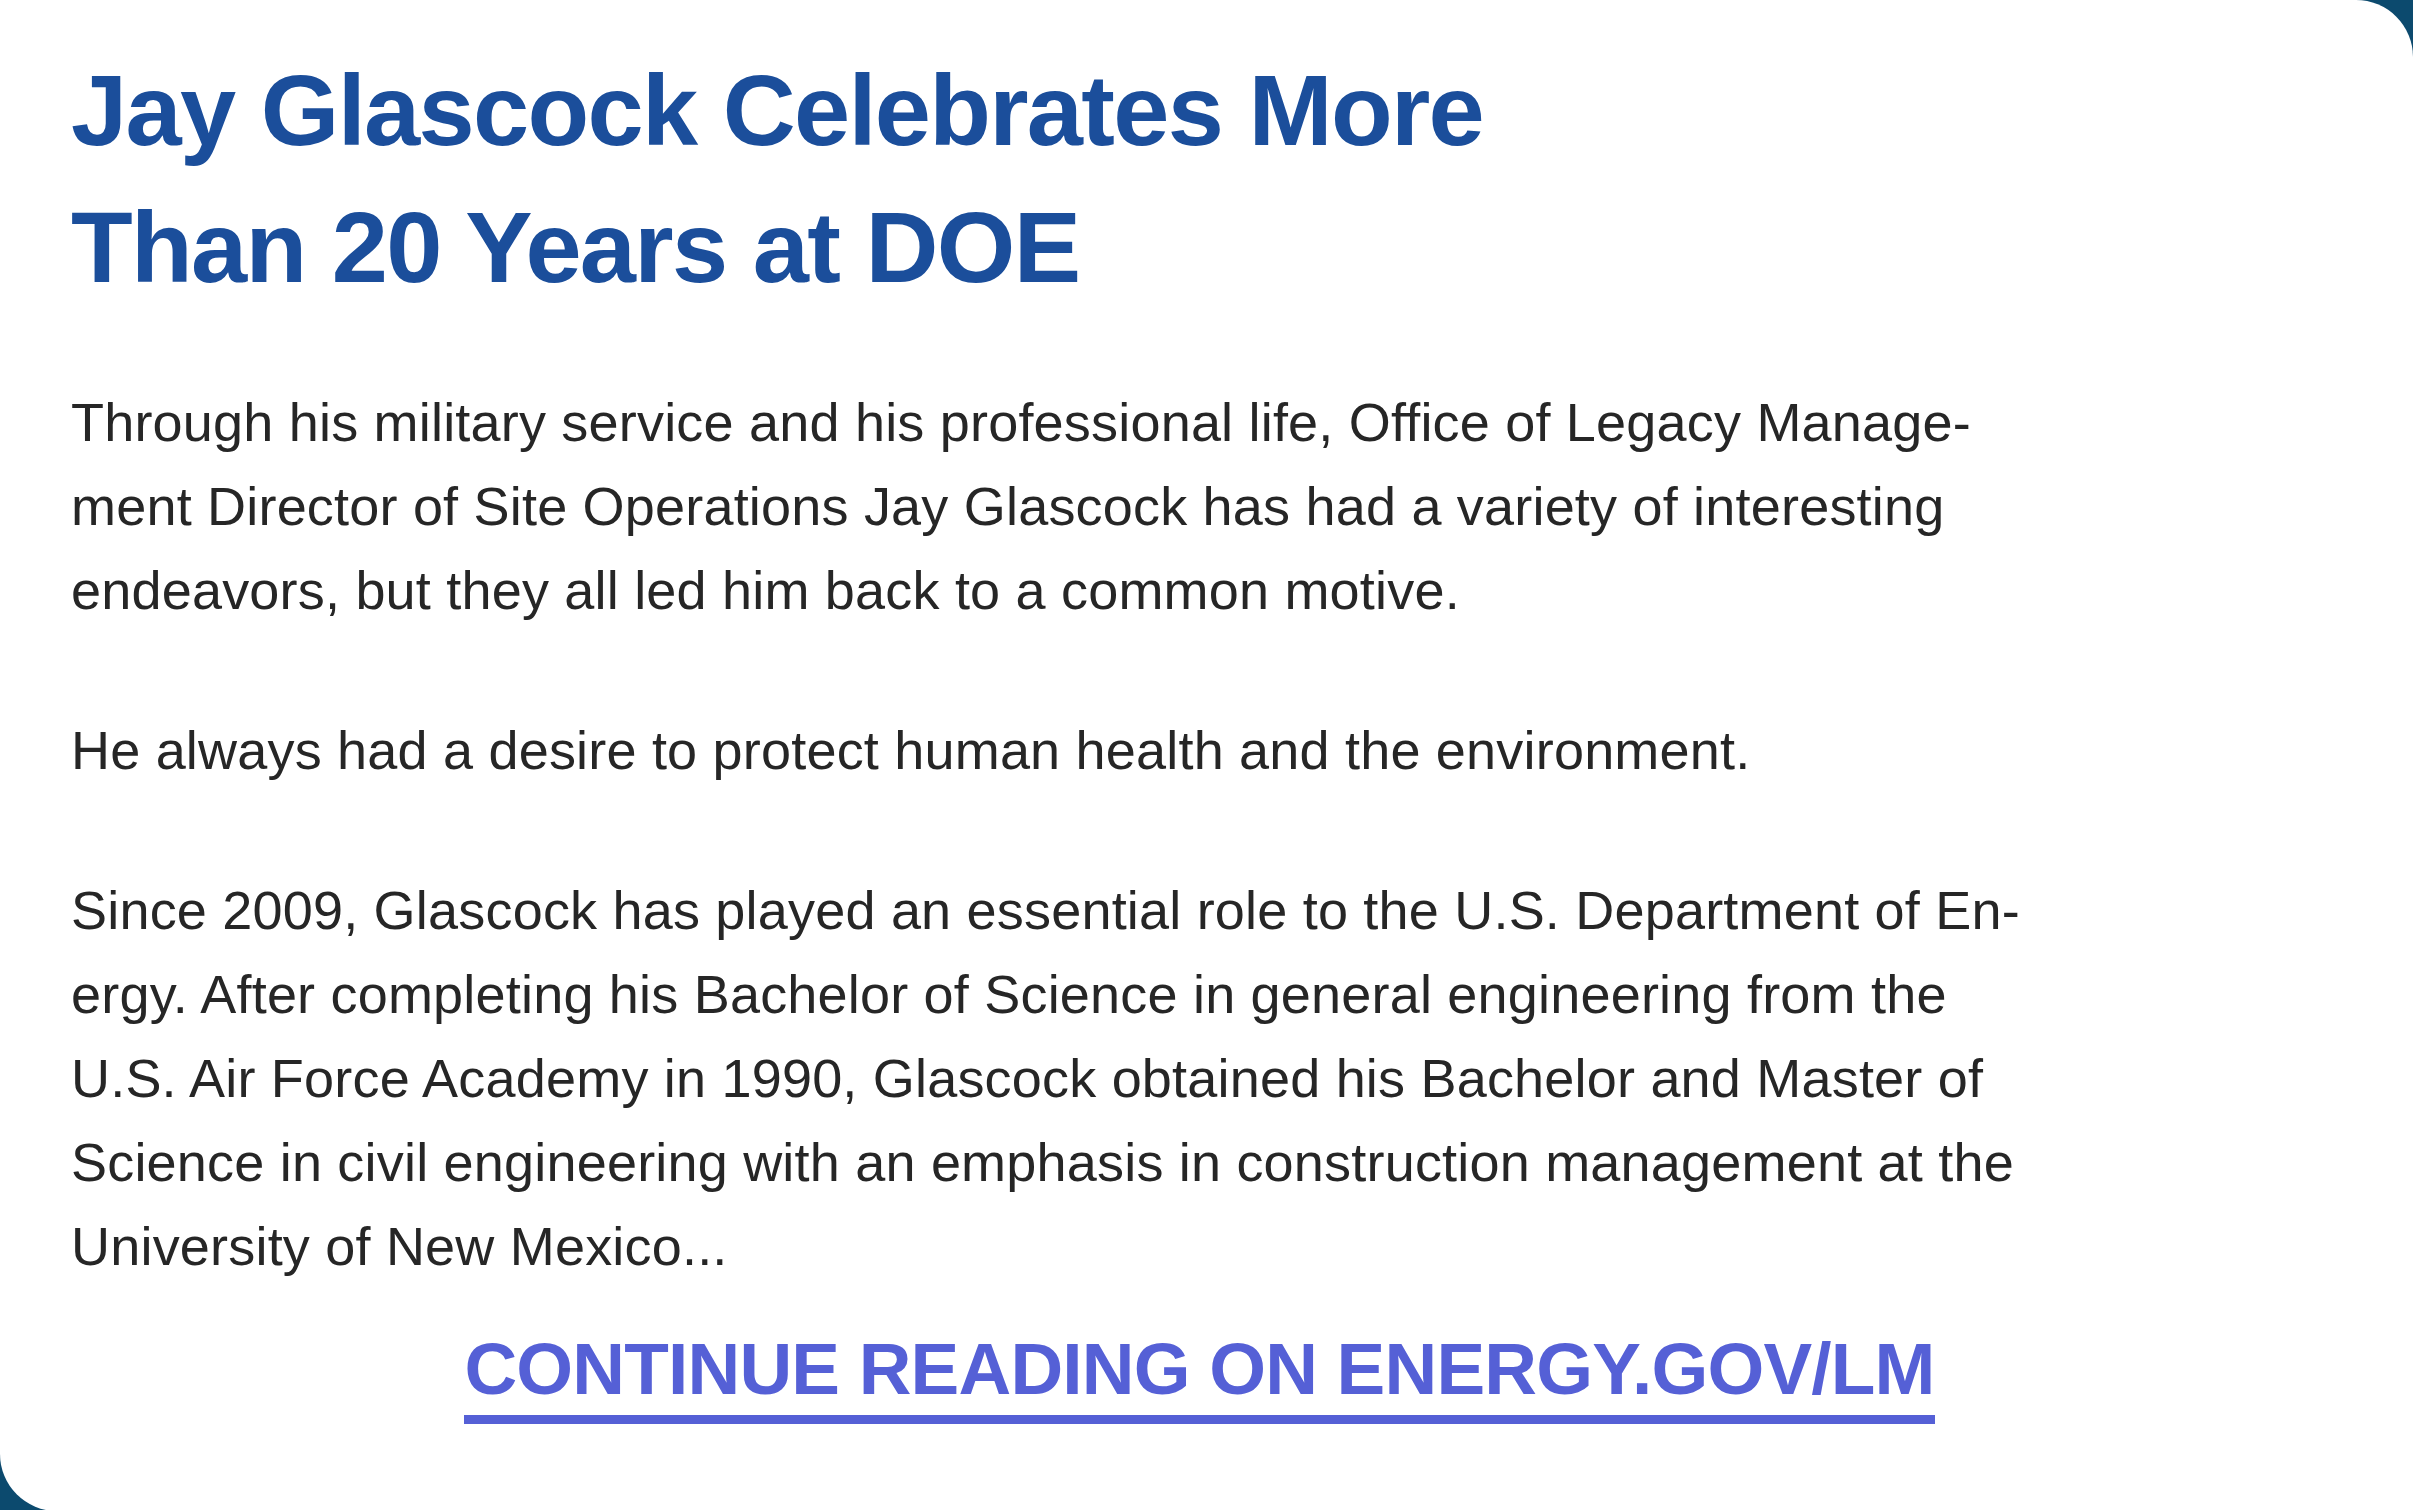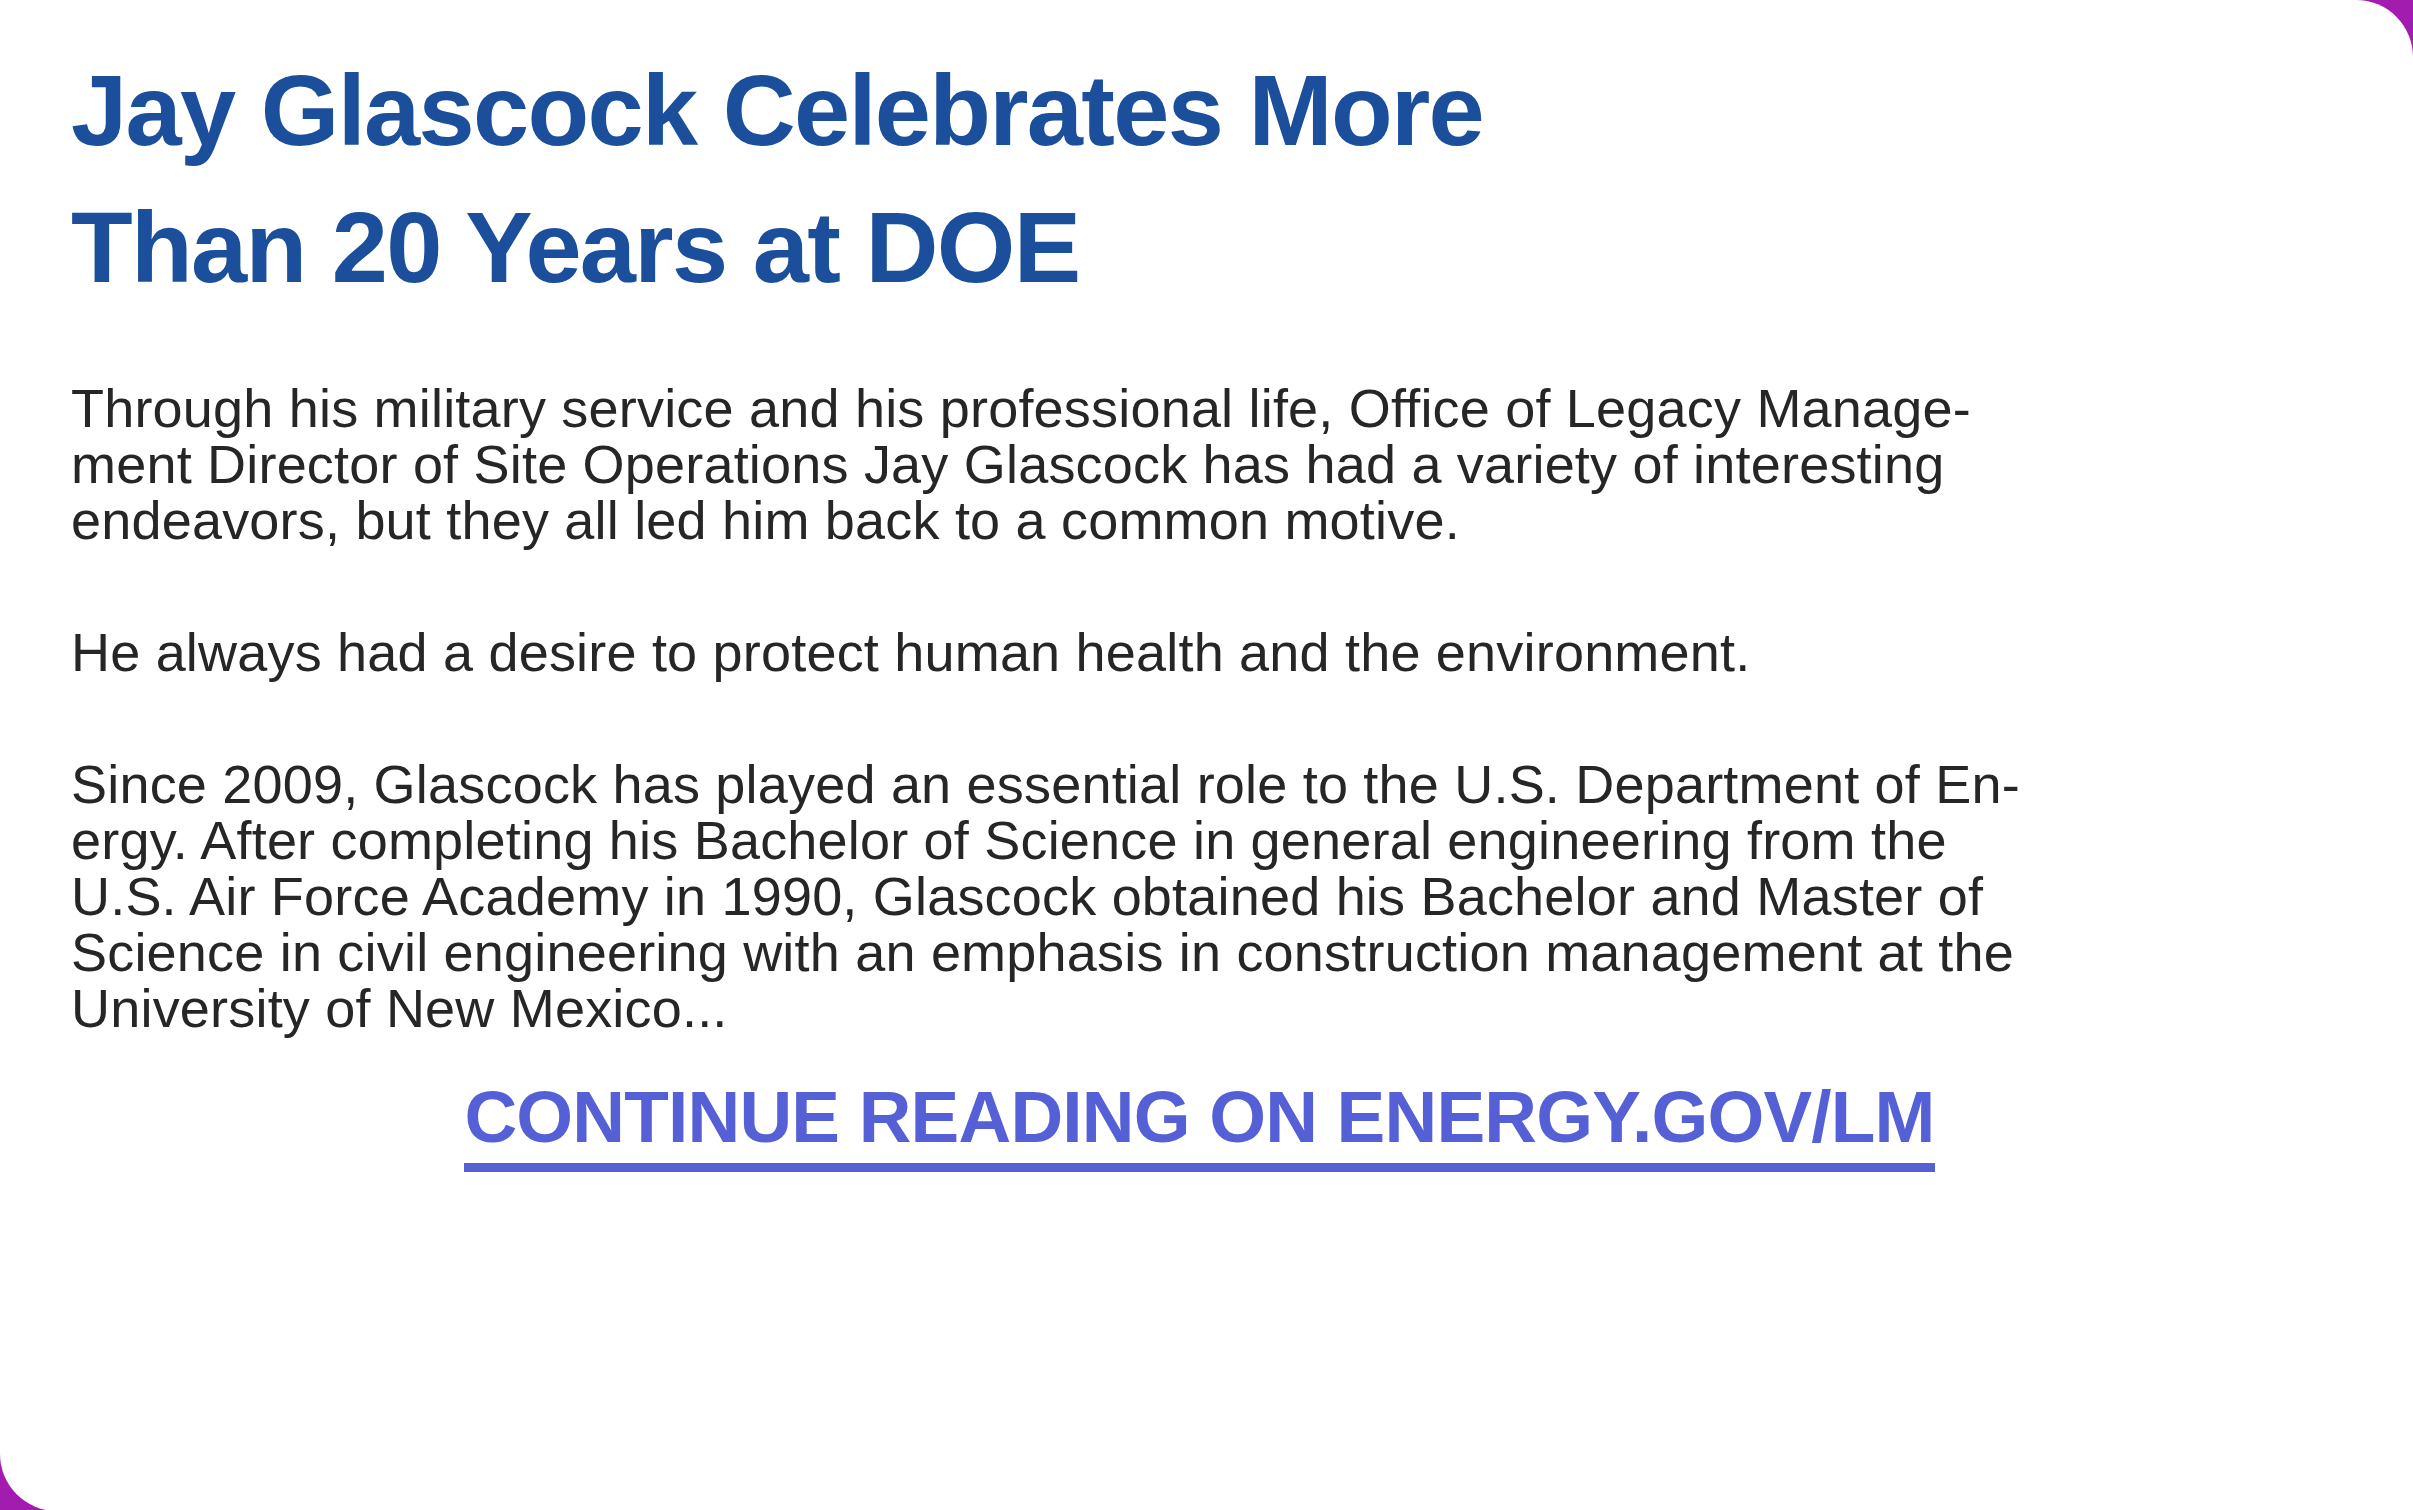--- a/index.html
+++ b/index.html
@@ -4,21 +4,21 @@
 <style>
   html, body { margin: 0; padding: 0; }
   body {
     width: 2413px; height: 1511px;
     font-family: "Liberation Sans", sans-serif;
     -webkit-font-smoothing: antialiased;
   }
   .page {
     position: relative;
     width: 2413px; height: 1511px;
-    background: #a21caf; 
+    background: #0c4a6e; 
     overflow: hidden;
   }
   .card {
     position: absolute; inset: 0;
     background: #ffffff;
     border-radius: 0 57px 0 57px; 
     box-sizing: border-box;
     padding: 0 85px 0 71px;
   }
   .title {
@@ -26,21 +26,21 @@
     color: #1B4E9B;
     font-size: 101px;
     line-height: 137px;
     font-weight: 800;
     letter-spacing: -1.7px;
   }
   .title span { display: block; }
   .body-copy {
     color: #262626;
     font-size: 54px;
-    line-height: 56px;
+    line-height: 84px;
     font-weight: 400;
     letter-spacing: 0.2px;
     white-space: pre-line; 
   }
   p.body-copy { margin: 0; }
   .p-first { margin-top: 64px !important; }
   .p-next  { margin-top: 76px !important; }
   .link-row {
     margin-top: 44px;
     text-align: center;

